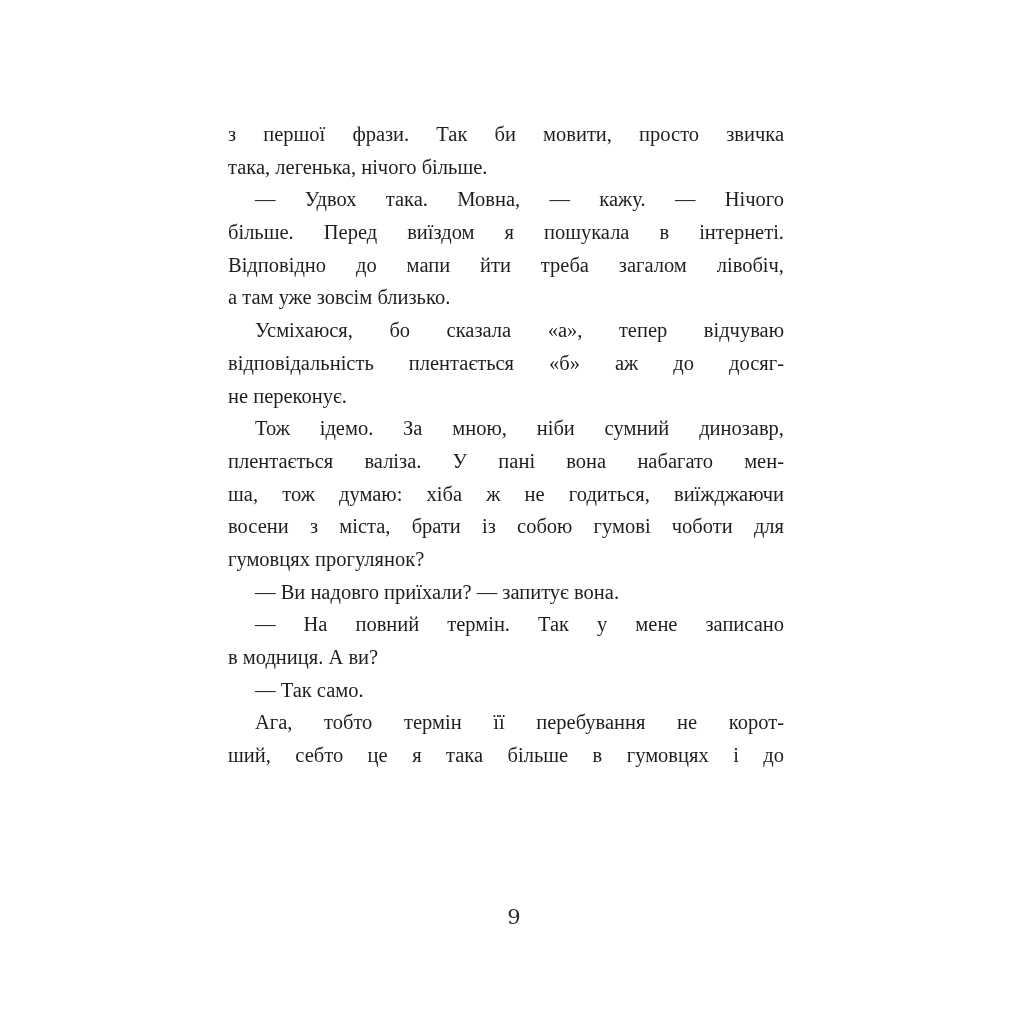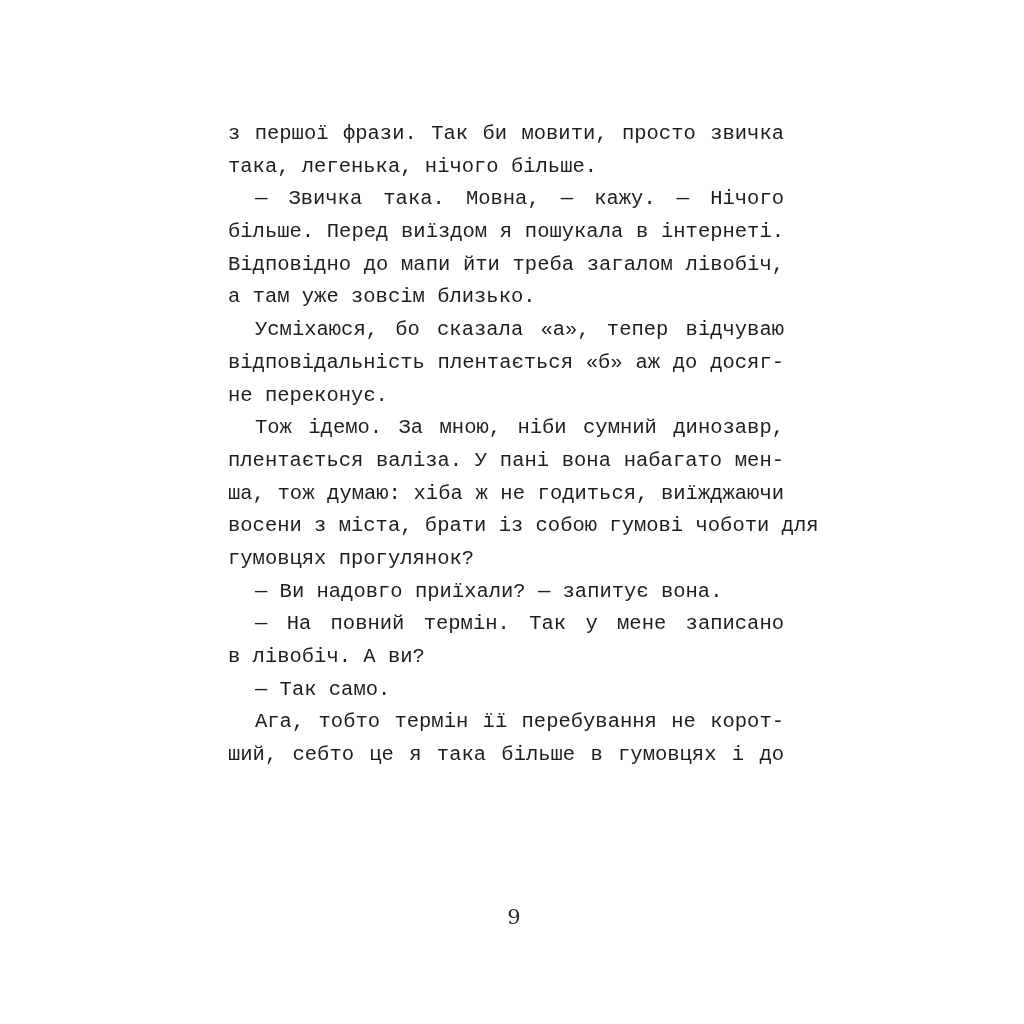--- a/index.html
+++ b/index.html
@@ -17,21 +17,21 @@
       position: absolute;
       left: 0; top: 0;
       width: 1024px; height: 1024px;
       background: #ffffff;
     }
     .text-block {
       position: absolute;
       left: 228px;
       top: 118px;
       width: 556px;
-      font-family: Liberation Mono, monospace;
+      font-family: Liberation Serif, serif;
       font-size: 20.5px;
       line-height: 32.7px;
       color: #1e1e1e;
     }
     .line {
       display: block;
       white-space: nowrap;
       height: 32.7px;
       text-align: justify;
       text-align-last: justify;
@@ -55,33 +55,33 @@
       box-sizing: border-box;
     }
   </style>
 </head>
 <body>
 
 <div class="page">
   <div class="text-block">
     <span class="line">з першої фрази. Так би мовити, просто звичка</span>
     <span class="line last">така, легенька, нічого більше.</span>
-    <span class="line indent">— Звичка така. Мовна, — кажу. — Нічого</span>
+    <span class="line indent">— Удвох така. Мовна, — кажу. — Нічого</span>
     <span class="line">більше. Перед виїздом я пошукала в інтернеті.</span>
     <span class="line">Відповідно до мапи йти треба загалом лівобіч,</span>
     <span class="line last">а там уже зовсім близько.</span>
     <span class="line indent">Усміхаюся, бо сказала «а», тепер відчуваю</span>
     <span class="line">відповідальність плентається «б» аж до досяг-</span>
     <span class="line last">не переконує.</span>
     <span class="line indent">Тож ідемо. За мною, ніби сумний динозавр,</span>
     <span class="line">плентається валіза. У пані вона набагато мен-</span>
     <span class="line">ша, тож думаю: хіба ж не годиться, виїжджаючи</span>
     <span class="line">восени з міста, брати із собою гумові чоботи для</span>
     <span class="line last">гумовцях прогулянок?</span>
     <span class="line indent last">— Ви надовго приїхали? — запитує вона.</span>
     <span class="line indent">— На повний термін. Так у мене записано</span>
-    <span class="line last">в лівобіч. А ви?</span>
+    <span class="line last">в модниця. А ви?</span>
     <span class="line indent last">— Так само.</span>
     <span class="line indent">Ага, тобто термін її перебування не корот-</span>
     <span class="line">ший, себто це я така більше в гумовцях і до</span>
   </div>
   <div class="page-number">9</div>
 </div>
 
 </body></html>

